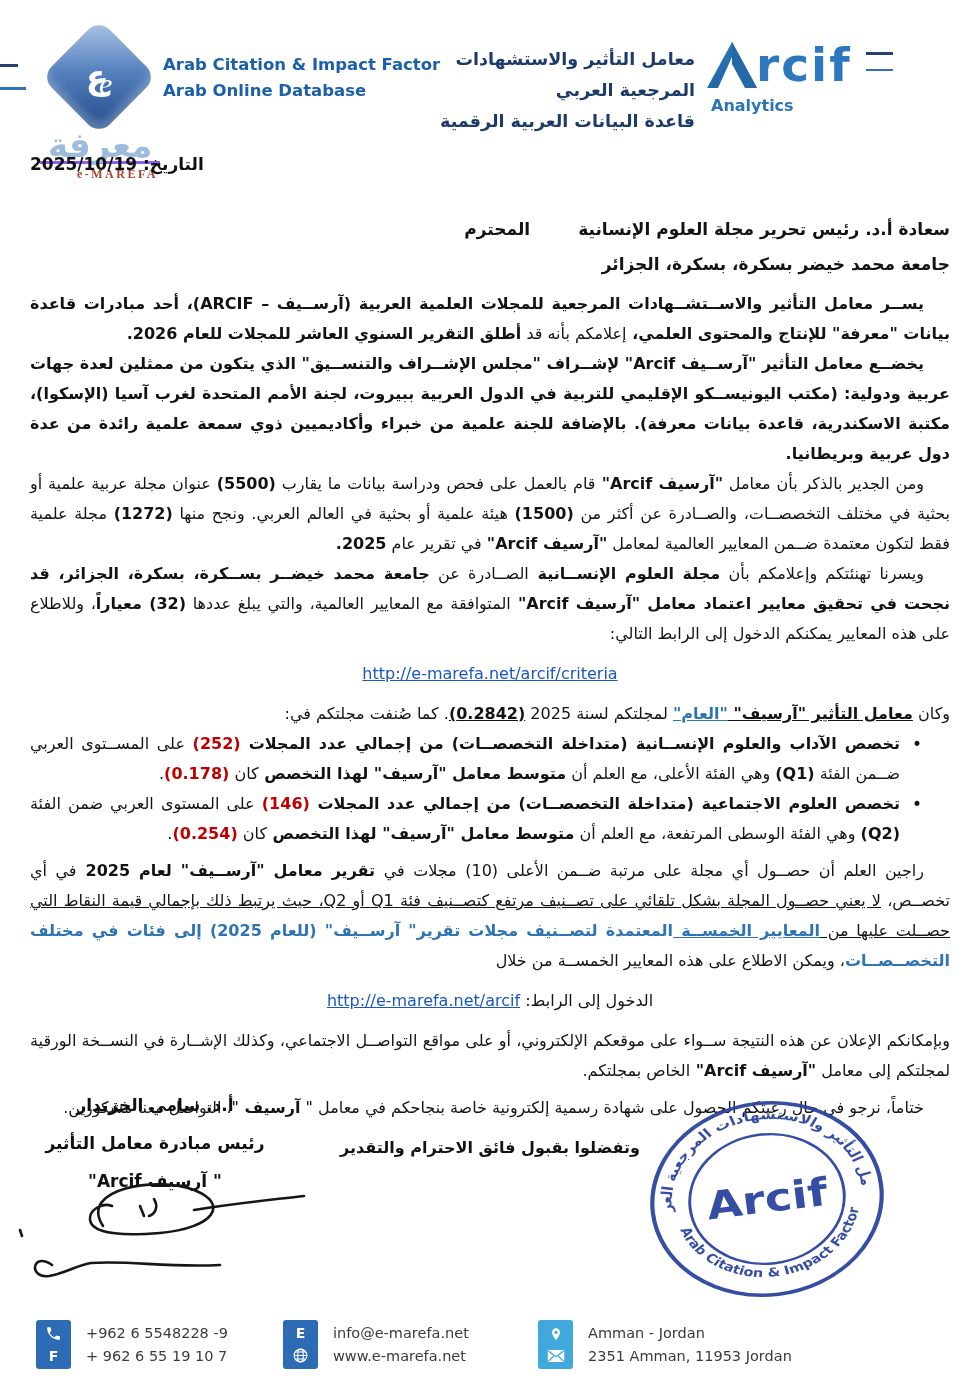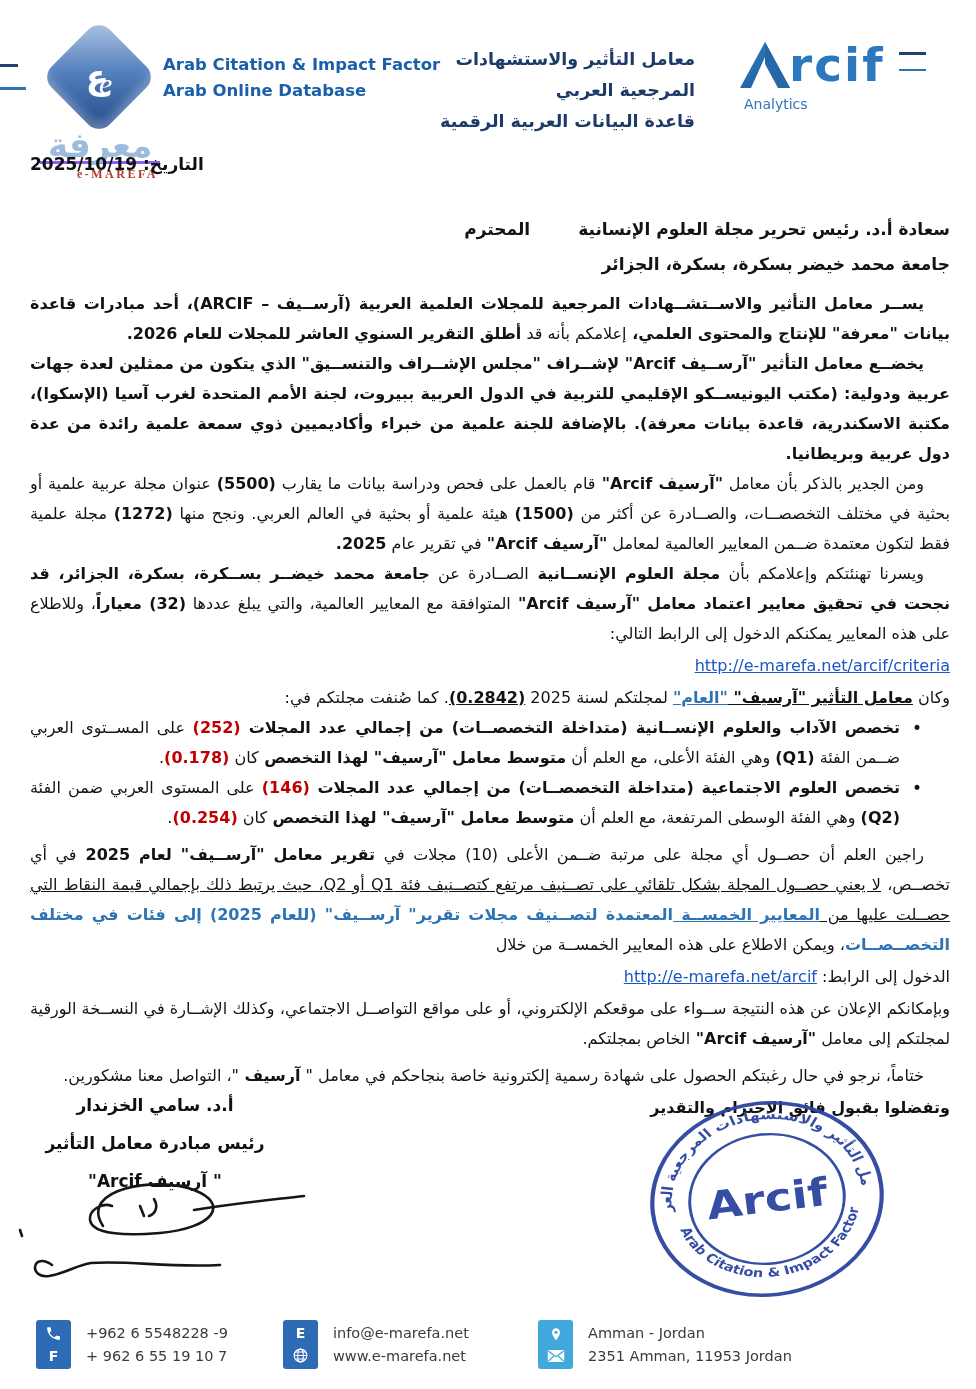--- a/index.html
+++ b/index.html
@@ -23,42 +23,42 @@
   .marefa-ar { display:inline-block; margin-top:12px; font-size:34px; font-weight:bold; color:#9DBBDC;
                line-height:30px; border-bottom:3px solid #8b5cf6; padding:0 8px 1px; }
   .marefa-en { margin-top:3px; font-size:12px; letter-spacing:2.5px; color:#B03A2E;
                font-family:"Liberation Serif",serif; font-weight:bold;text-align:right; }
 
   .hdr-en { position:absolute; left:163px; top:52px; color:#1B5FAA; font-weight:bold;
             font-size:16.5px; line-height:26px; }
   .hdr-ar { position:absolute; left:380px; top:44px; width:315px; direction:rtl; text-align:right;
             color:#1E3A68; font-weight:bold; font-size:17.5px; line-height:31px; }
 
-  .arcif-logo { position:absolute; left:738px; top:40px; }
+  .arcif-logo { position:absolute; left:705px; top:40px; }
   .arcif-row { display:flex; align-items:flex-start; }
   .arcif-rest { font-size:47px; font-weight:bold; color:#2C77BE; letter-spacing:2px;
                 line-height:50px; margin-left:-3px; }
   .arcif-dashes { margin:12px 0 0 14px; display:flex; flex-direction:column; gap:14px; }
   .arcif-dashes span { width:27px; height:2.5px; display:block; }
   .ad1 { background:#25426F; } .ad2 { background:#2E74B5; }
-  .arcif-analytics { margin:6px 0 0 6px; font-size:14px; font-weight:normal; color:#2E74B5; }
+  .arcif-analytics { margin:6px 0 0 6px; font-size:16px; font-weight:bold; color:#2E74B5; }
 
   
   .meta { position:absolute; left:30px; top:148px; direction:rtl; text-align:right;
           font-weight:bold; font-size:17px; color:#101010; line-height:33px; }
 
   
   .letter { position:absolute; left:30px; right:26px; top:212px; direction:rtl;
             font-size:16px; line-height:30px; color:#131313; }
   .rcp { font-weight:bold; font-size:17px; line-height:35px; }
   .honor { margin-right:48px; }
   .para { text-align:justify; }
   .ind { text-indent:26px; }
   .sp { margin-top:7px; }
-  .center { text-align:right; margin:2px 0; }
+  .center { text-align:center; margin:10px 0; }
   .bullet { display:flex; gap:12px; padding-right:28px; }
   .dot { font-size:17px; }
   .btxt { flex:1; }
   .b { font-weight:bold; }
   .r { font-weight:bold; color:#C00000; }
   .u { text-decoration:underline; }
   .bu { font-weight:bold; text-decoration:underline; }
   .blu { font-weight:bold; color:#2E74B5; }
   .blu-u { font-weight:bold; color:#2E74B5; text-decoration:underline; }
   .lnk { color:#1A56C4; text-decoration:underline; cursor:pointer; }

